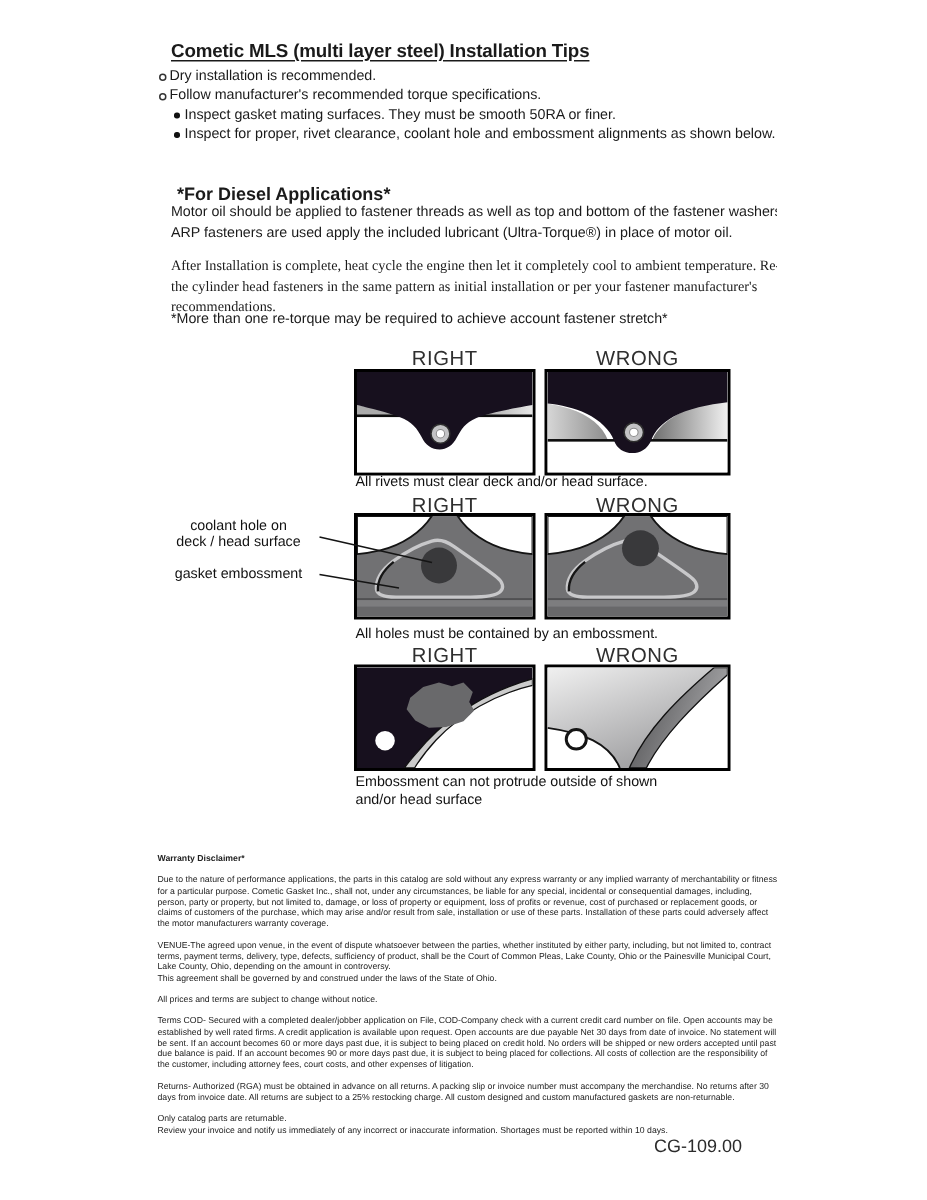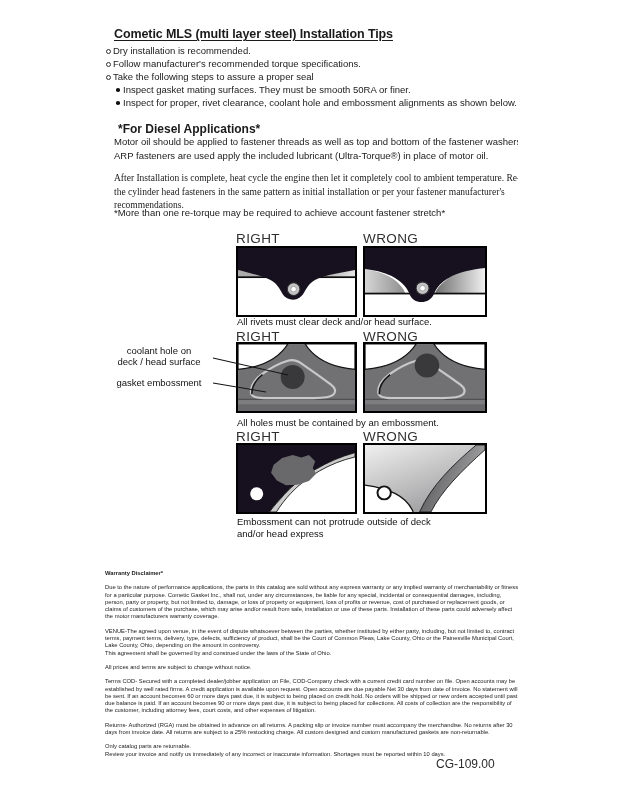--- a/index.html
+++ b/index.html
@@ -12,21 +12,21 @@
   .bullets{position:absolute;left:106px;top:44px;width:470px;font-size:9.5px;line-height:13.1px;}
   .brow{position:relative;padding-left:7px;}
   .brow .odot{position:absolute;left:0;top:4.6px;width:3.4px;height:3.4px;border:1px solid #333;border-radius:50%;}
   .brow.sub{padding-left:17px;}
   .brow.sub .fdot{position:absolute;left:10px;top:5px;width:3.6px;height:3.6px;background:#111;border-radius:50%;}
 
   .diesel-h{position:absolute;left:114px;top:118px;margin:4px;font-size:12px;font-weight:bold;}
   .body-p{position:absolute;left:114px;width:440px;margin:0;font-size:9.5px;line-height:13.5px;}
   .p1{top:135px;} .p2{top:172px;font-family:Liberation Serif, serif;} .p3{top:206px;}
 
-  .dlabel{position:absolute;font-size:13.5px;color:#2f2f2f;letter-spacing:0.4px;}
+  .dlabel{position:absolute;font-size:13.5px;color:#2f2f2f;text-align:center;letter-spacing:0.4px;}
   .dbox{position:absolute;border:2px solid #000;background:#fff;}
   .dbox svg{display:block;width:100%;height:100%;}
   .bL{left:236px;width:117px;height:67px;}
   .bR{left:363px;width:120px;height:67px;}
   .dcap{position:absolute;font-size:9.5px;color:#111;line-height:12px;}
 
   .lead{position:absolute;width:102px;text-align:center;font-size:9.5px;line-height:11px;color:#111;}
   .lead-coolant{left:108px;top:345px;}
   .lead-emboss{left:108px;top:377px;}
   .leadsvg{position:absolute;left:212px;top:350px;width:92px;height:50px;z-index:5;pointer-events:none;}
@@ -41,21 +41,20 @@
 </head>
 <body>
 
 <div class="page">
 
   <h1 class="title">Cometic MLS (multi layer steel) Installation Tips</h1>
 
   <div class="bullets">
     <div class="brow"><span class="odot"></span><span>Dry installation is recommended.</span></div>
     <div class="brow"><span class="odot"></span><span>Follow manufacturer's recommended torque specifications.</span></div>
-    <div class="brow"><span class="odot"></span><span>Take the following steps to assure a proper seal</span></div>
     <div class="brow sub"><span class="fdot"></span><span>Inspect gasket mating surfaces.  They must be smooth 50RA or finer.</span></div>
     <div class="brow sub"><span class="fdot"></span><span>Inspect for proper, rivet clearance, coolant hole and embossment alignments as shown below.</span></div>
   </div>
 
   <h2 class="diesel-h">*For Diesel Applications*</h2>
   <p class="body-p p1">Motor oil should be applied to fastener threads as well as top and bottom of the fastener washers. When ARP fasteners are used apply the included lubricant (Ultra-Torque®) in place of motor oil.</p>
   <p class="body-p p2">After Installation is complete, heat cycle the engine then let it completely cool to ambient temperature. Re-torque the cylinder head fasteners in the same pattern as initial installation or per your fastener manufacturer's recommendations.</p>
   <p class="body-p p3">*More than one re-torque may be required to achieve account fastener stretch*</p>
 
   <div class="dlabel" style="left:236px;top:231px;width:121px">RIGHT</div>
@@ -173,21 +172,21 @@
         </linearGradient>
       </defs>
       <rect width="122" height="70" fill="#ffffff"></rect>
       <path d="M0,0 L113,0 C89,21 67,43 55.5,70 L49,70 C42,52.5 24,45.5 0,42 Z" fill="url(#g3m)"></path>
       <path d="M0,42 C24,45.5 42,52.5 49,70" fill="none" stroke="#141414" stroke-width="1.3"></path>
       <path d="M113,0 L122,0 L122,5 C98,27 77.5,48.5 67,70 L55.5,70 C67,43 89,21 113,0 Z" fill="url(#g3d)" stroke="#101010" stroke-width="0.9"></path>
       <circle cx="19.5" cy="50" r="6.8" fill="#ffffff" stroke="#141414" stroke-width="2"></circle>
     </svg>
   </div>
 
-  <div class="dcap" style="left:237px;top:516px;width:205px">Embossment can not protrude outside of deck and/or head express</div>
+  <div class="dcap" style="left:237px;top:516px;width:205px">Embossment can not protrude outside of shown and/or head surface</div>
 
   <div class="disc">
     <p class="dh">Warranty Disclaimer*</p>
     <p>Due to the nature of performance applications, the parts in this catalog are sold without any express warranty or any implied warranty of merchantability or fitness for a particular purpose.  Cometic Gasket Inc., shall not, under any circumstances, be liable for any special, incidental or consequential damages, including, person, party or property, but not limited to, damage, or loss of property or equipment, loss of profits or revenue, cost of purchased or replacement goods, or claims of customers of the purchase, which may arise and/or result from sale, installation or use of these parts.  Installation of these parts could adversely affect the motor manufacturers warranty coverage.</p>
     <p class="tight">VENUE-The agreed upon venue, in the event of dispute whatsoever between the parties, whether instituted by either party, including, but not limited to, contract terms, payment terms, delivery, type, defects, sufficiency of product, shall be the Court of Common Pleas, Lake County, Ohio or the Painesville Municipal Court, Lake County, Ohio, depending on the amount in controversy.</p>
     <p>This agreement shall be governed by and construed under the laws of the State of Ohio.</p>
     <p>All prices and terms are subject to change without notice.</p>
     <p>Terms COD- Secured with a completed dealer/jobber application on File, COD-Company check with a current credit card number on file.  Open accounts may be established by well rated firms.  A credit application is available upon request.  Open accounts are due payable Net 30 days from date of invoice.  No statement will be sent.  If an account becomes 60 or more days past due, it is subject to being placed on credit hold.  No orders will be shipped or new orders accepted until past due balance is paid.  If an account becomes 90 or more days past due, it is subject to being placed for collections.  All costs of collection are the responsibility of the customer, including attorney fees, court costs, and other expenses of litigation.</p>
     <p>Returns- Authorized (RGA) must be obtained in advance on all returns.  A packing slip or invoice number must accompany the merchandise.  No returns after 30 days from invoice date.  All returns are subject to a 25% restocking charge.  All custom designed and custom manufactured gaskets are non-returnable.</p>
     <p class="tight">Only catalog parts are returnable.</p>

